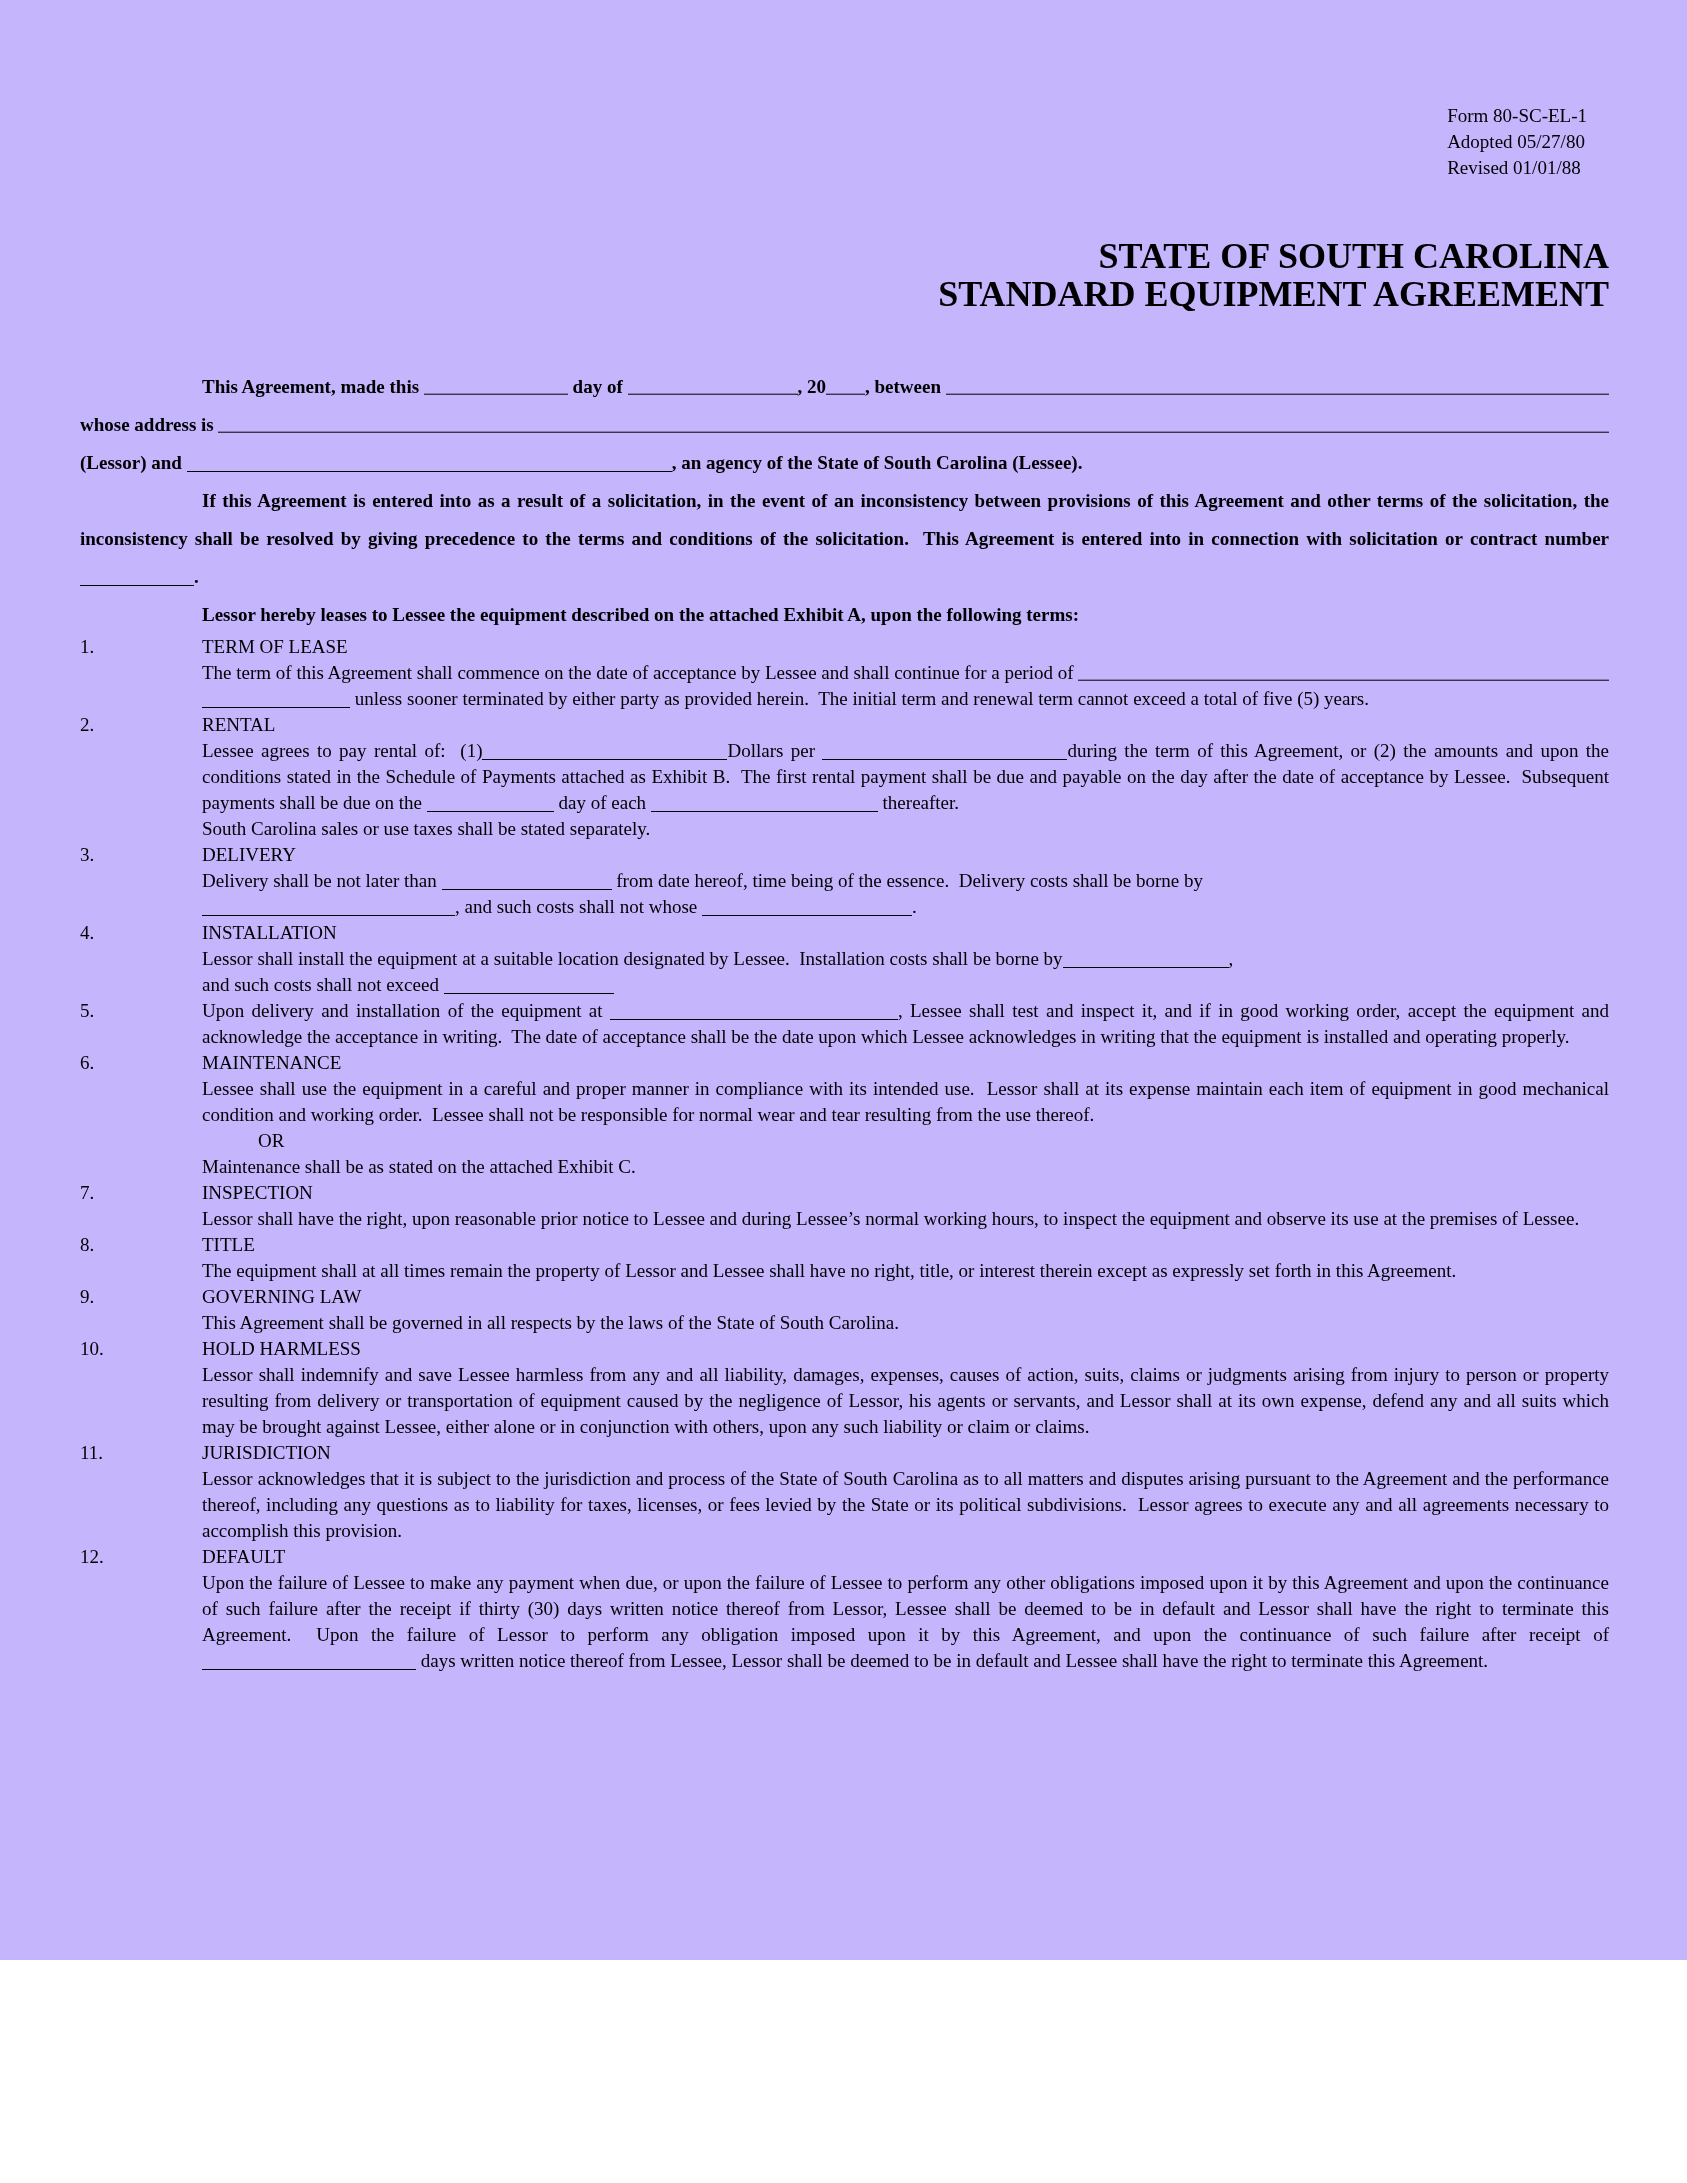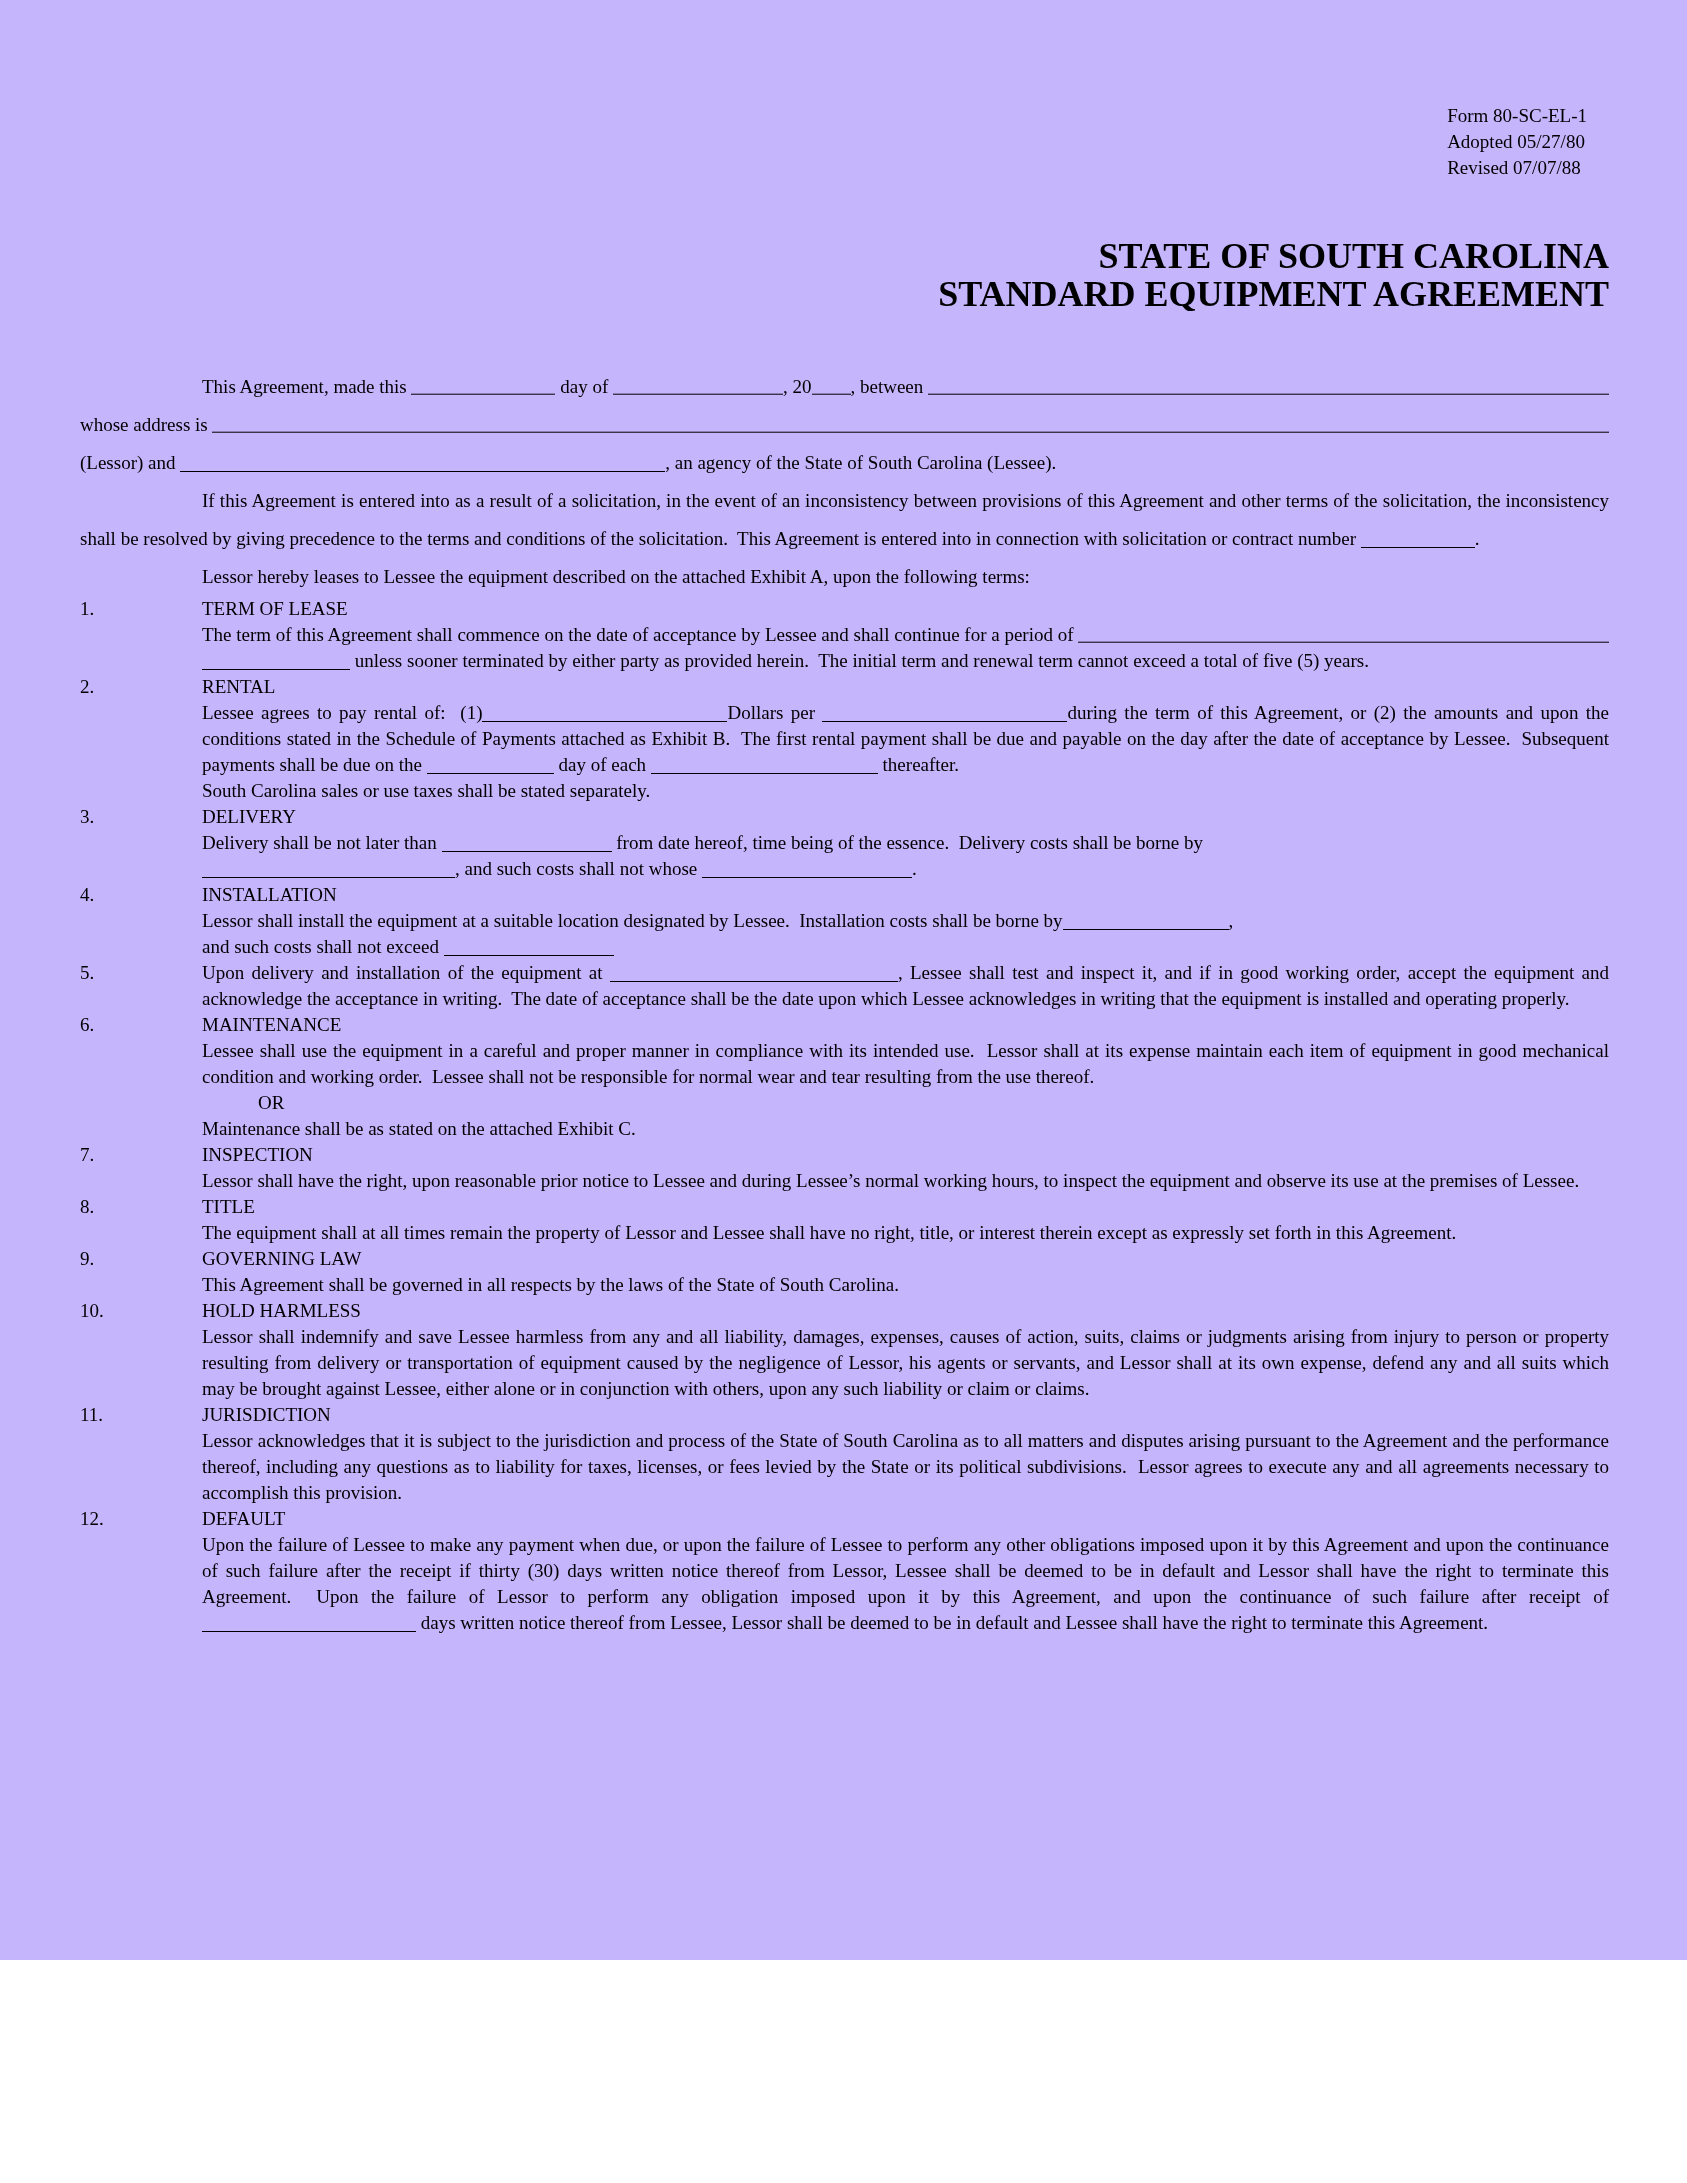--- a/index.html
+++ b/index.html
@@ -27,21 +27,21 @@
   }
 
   .title {
     margin-top: 56px;
     text-align: right;
     font-weight: bold;
     font-size: 36px;
     line-height: 38px;
   }
 
-  .intro { margin-top: 55px; line-height: 38px; }
+  .intro { margin-top: 55px; line-height: 38px; font-weight: bold; }
   .ti { text-indent: 122px; }
   .ind { padding-left: 122px; }
   .just { text-align: justify; }
   p { margin: 0; }
 
   
   .formline { display: flex; align-items: baseline; }
   .formline > span[data-bind] { white-space: pre; }
   .bf { flex: 0 0 auto; height: 0; border-bottom: 1.7px solid #000; transform: translateY(1.7px); }
   .bf.fill { flex: 1 1 auto; }
@@ -70,21 +70,21 @@
 </style>
 </head>
 <body>
 
 <div class="page">
   <div class="inner">
 
     <div class="meta">
       <div data-bind="header.form_number">Form 80-SC-EL-1</div>
       <div data-bind="header.adopted">Adopted 05/27/80</div>
-      <div data-bind="header.revised">Revised 07/07/88</div>
+      <div data-bind="header.revised">Revised 01/01/88</div>
     </div>
 
     <div class="title">
       <div data-bind="title.line1">STATE OF SOUTH CAROLINA</div>
       <div data-bind="title.line2">STANDARD EQUIPMENT AGREEMENT</div>
     </div>
 
     <div class="intro">
 
       <div class="formline ind">

